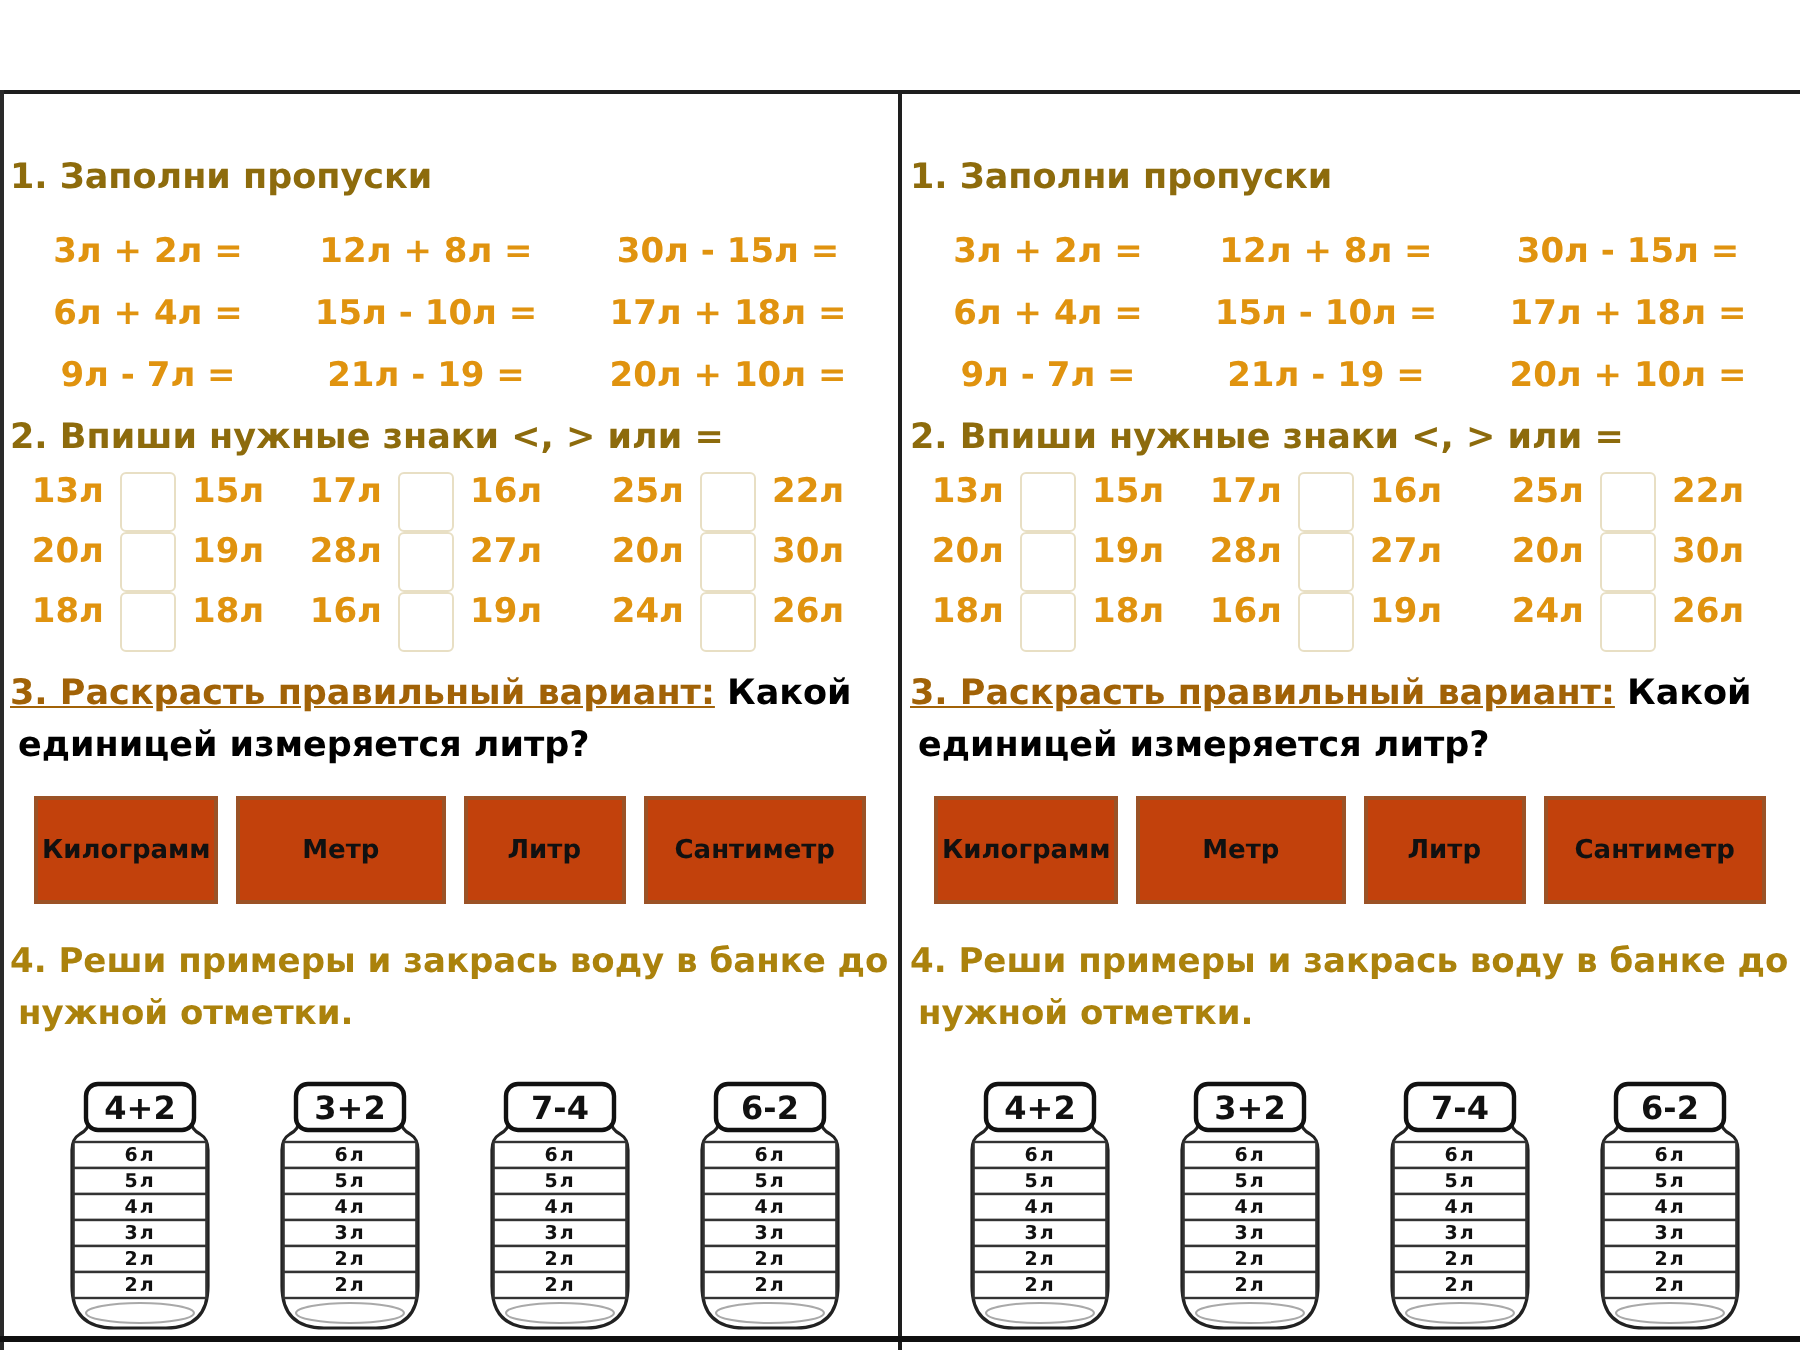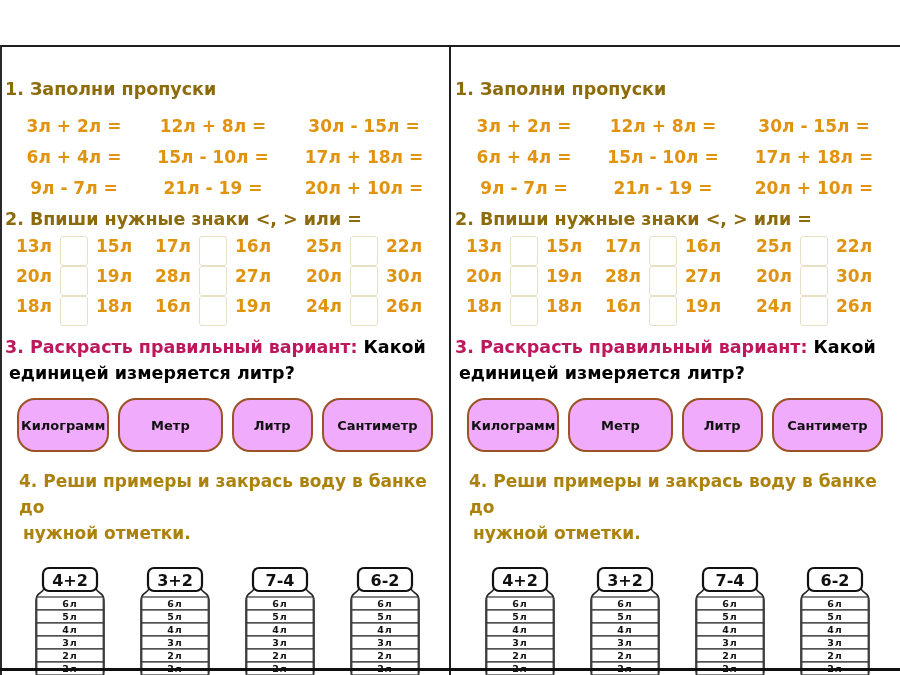--- a/index.html
+++ b/index.html
@@ -20,34 +20,34 @@
   .eq{font-size:17px;font-weight:bold;color:#e0930f;white-space:nowrap;}
 
   .cmp-grid{display:grid;grid-template-columns:128px 150px 152px;grid-auto-rows:30px;
             margin:6px 0 0 10px;justify-items:center;align-items:center;}
   .cmp{display:inline-flex;align-items:flex-start;}
   .cmp-num{font-size:17px;font-weight:bold;color:#e0930f;white-space:nowrap;}
   .cmp-box{display:inline-block;width:26px;height:28px;margin:0 8px;background:#fff;
            border:1.5px solid #e8dfc4;border-radius:3px;}
 
   .s3-title{margin:8px 0 0 5px;font-size:17.5px;font-weight:bold;line-height:26px;}
-  .s3-title .dark{color:#be185d;}
+  .s3-title .dark{color:#a16207;text-decoration:underline;}
   .s3-title .rust{color:#000000;}
   .s3-title .line2{margin-left:4px;}
 
   .options{display:flex;gap:9px;margin:12px 17px 0 17px;}
-  .opt{box-sizing:border-box;height:54px;background:#f0abfc;border:2px solid #9b5226;
-       border-radius:18px;font-family:"DejaVu Sans",sans-serif;font-size:13px;font-weight:bold;
+  .opt{box-sizing:border-box;height:54px;background:#c2410c;border:2px solid #9b5226;
+       border-radius:0;font-family:"DejaVu Sans",sans-serif;font-size:13px;font-weight:bold;
        color:#111;padding:0 2px;cursor:pointer;}
   .opt:nth-child(1){width:99px;}
   .opt:nth-child(2){width:117px;}
   .opt:nth-child(3){width:91px;}
   .opt:nth-child(4){width:125px;}
 
-  .s4-title{margin:16px 0 0 19px;font-size:17px;font-weight:bold;color:#ab820c;line-height:26px;}
+  .s4-title{margin:16px 0 0 5px;font-size:17px;font-weight:bold;color:#ab820c;line-height:26px;}
   .s4-title .line2{margin-left:4px;}
 
   .jars{display:flex;gap:29px;margin:20px 0 0 32px;}
   .jar{width:76px;height:128px;}
   .jar-body{fill:#fff;stroke:#222;stroke-width:1.6;}
   .jar-bottom{fill:none;stroke:#a9a9a9;stroke-width:1;}
   .jar-rows rect{fill:#fff;stroke:#333;stroke-width:1.2;}
   .jar-row-text text{font-size:9.5px;font-weight:600;fill:#111;text-anchor:middle;letter-spacing:1px;}
   .jar-label-box{fill:#fff;stroke:#111;stroke-width:2.2;}
   .jar-label{font-size:16px;font-weight:bold;fill:#111;text-anchor:middle;}

